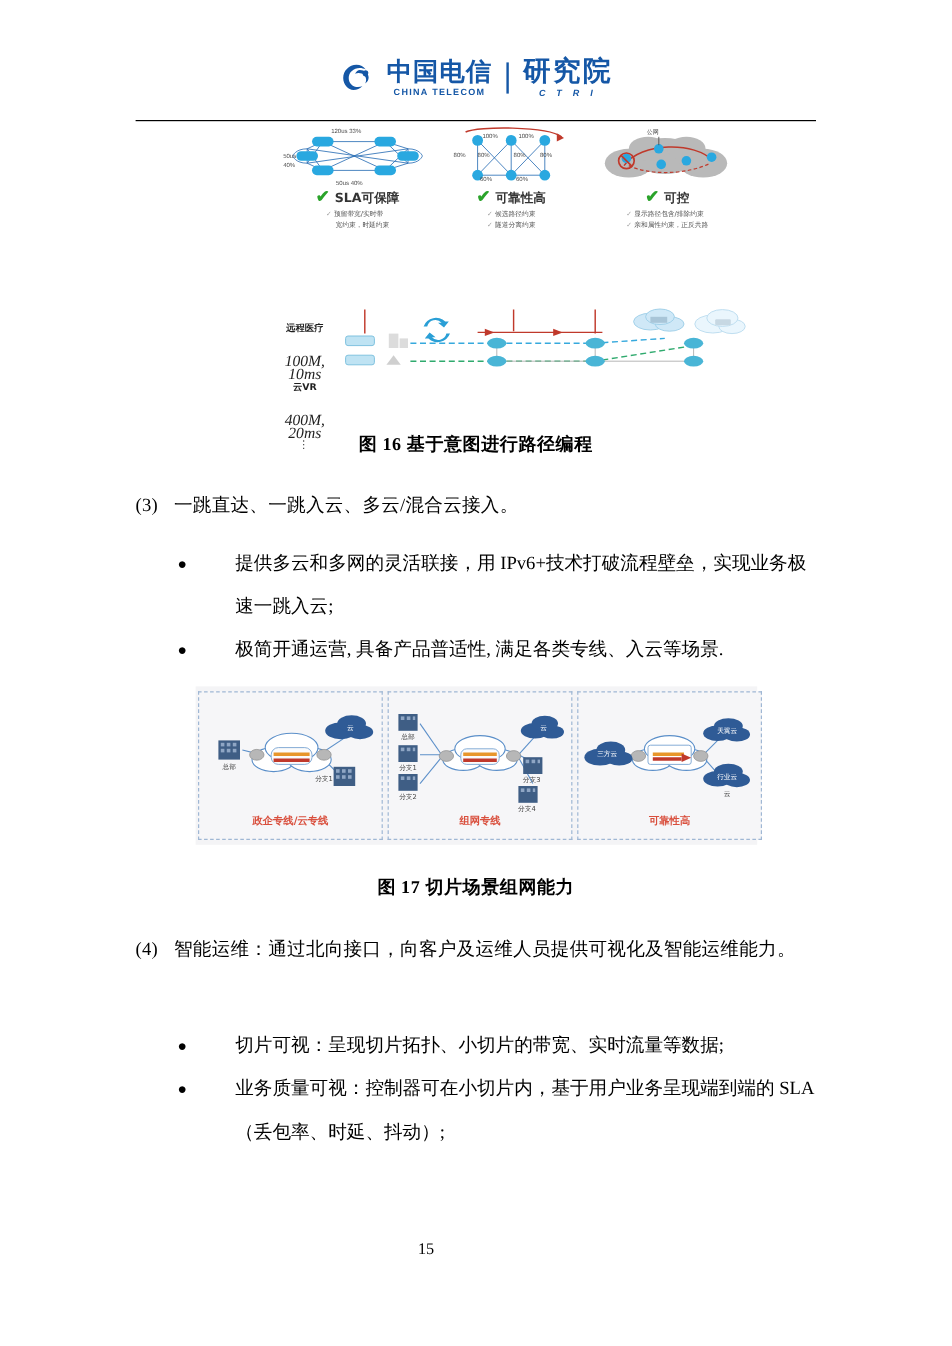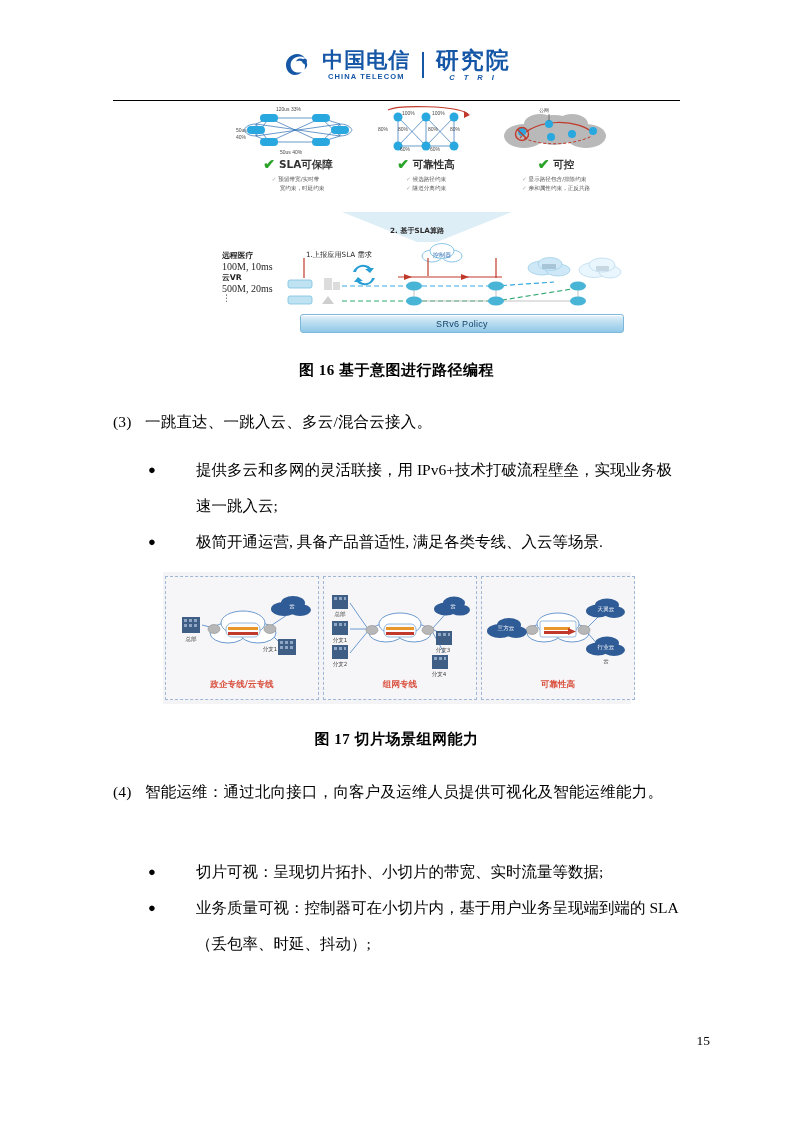--- a/index.html
+++ b/index.html
@@ -135,21 +135,21 @@
     text-align: center;
     font-size: 15px;
     font-weight: bold;
     letter-spacing: 0.5px;
   }
   .page-number {
     position: absolute;
     left: 0;
     width: 710px;
     top: 1033px;
-    text-align: right;
+    text-align: center;
     font-size: 13.5px;
   }
 
   
   #figure16 {
     position: absolute;
     left: 222px;
     top: 104px;
     width: 400px;
     height: 240px;
@@ -247,35 +247,37 @@
     height: 22px;
   }
   .ctrl-text {
     font-family: "DejaVu Sans", "Liberation Sans", sans-serif;
     font-size: 6.2px;
     fill: #2b6fb5;
   }
   .f16-left-labels {
     position: absolute;
     left: 0;
-    top: 146px;
+    top: 164px;
     width: 64px;
-    text-align: left;
+    text-align: center;
     line-height: 11px;
   }
   .ll-name {
     font-family: "DejaVu Sans", "Liberation Sans", sans-serif;
     font-size: 7.8px;
     font-weight: bold;
     color: #1f1f1f;
   }
   .ll-val {
     font-family: "Liberation Serif", serif;
-    font-size: 10px;
+    font-style: italic;
+    font-size: 13px;
     color: #1f1f1f;
+    margin-top: 16px;
   }
   .ll-dots {
     font-size: 9px;
     color: #444;
     letter-spacing: 2px;
     line-height: 8px;
   }
   .srv6-bar {
     position: absolute;
     left: 78px;
@@ -492,45 +494,26 @@
         <span class="f16-check">✔</span>
         <span class="f16-title">可控</span>
       </div>
       <div class="f16-sub">
         <span class="tick">✓</span><span>显示路径包含/排除约束</span><br>
         <span class="tick">✓</span><span>亲和属性约束，正反共路</span>
       </div>
     </div>
   </div>
 
-  <div class="f16-mid">
-    <div class="funnel">
-      <svg width="170" height="30" viewBox="0 0 170 30">
-        <polygon points="0,0 170,0 95,30 75,30" fill="#dcedf7" opacity="0.95"></polygon>
-      </svg>
-    </div>
-    <div class="f16-lbl-sla">2. 基于SLA算路</div>
-    <div class="f16-lbl-req">1.上报应用SLA 需求</div>
-    <div class="controller">
-      <svg width="48" height="22" viewBox="0 0 48 22">
-        <g fill="#ffffff" stroke="#6fb7e0" stroke-width="0.8">
-          <ellipse cx="14" cy="14" rx="10" ry="6"></ellipse>
-          <ellipse cx="34" cy="14" rx="10" ry="6"></ellipse>
-          <ellipse cx="24" cy="9" rx="12" ry="7.5"></ellipse>
-        </g>
-        <text class="ctrl-text" x="24" y="15" text-anchor="middle">控制器</text>
-      </svg>
-    </div>
-  </div>
 
   <div class="f16-left-labels">
     <div class="ll-name">远程医疗</div>
     <div class="ll-val">100M, 10ms</div>
     <div class="ll-name">云VR</div>
-    <div class="ll-val">500M, 20ms</div>
+    <div class="ll-val">400M, 20ms</div>
     <div class="ll-dots">⋮</div>
   </div>
 
   <div class="f16-net">
     <svg width="336" height="58" viewBox="0 0 336 58">
 
       <g stroke="#c0392b" stroke-width="1.2" fill="none">
         <path d="M18 22 L18 2"></path>
         <path d="M142 20 L142 2"></path>
         <path d="M210 22 L210 2"></path>
@@ -583,21 +566,20 @@
       <rect x="256" y="8" width="14" height="5" fill="#a8c5d8"></rect>
       <g fill="#eaf6fd" stroke="#bcdcef" stroke-width="0.8">
         <ellipse cx="308" cy="14" rx="15" ry="7.5"></ellipse>
         <ellipse cx="324" cy="16" rx="11" ry="6"></ellipse>
         <ellipse cx="316" cy="9" rx="13" ry="7"></ellipse>
       </g>
       <rect x="310" y="10" width="13" height="5" rx="1" fill="#c7d8e3"></rect>
     </svg>
   </div>
 
-  <div class="srv6-bar">SRv6 Policy</div>
 </div>
 
 <div class="fig-caption" style="top:361px">图 16 基于意图进行路径编程</div>
 
 <div class="para numlist" style="top:404px">
   <span class="marker">(3)</span>
   <span class="body">一跳直达、一跳入云、多云/混合云接入。</span>
 </div>
 
 <div class="bullet-item" style="top:452px">

